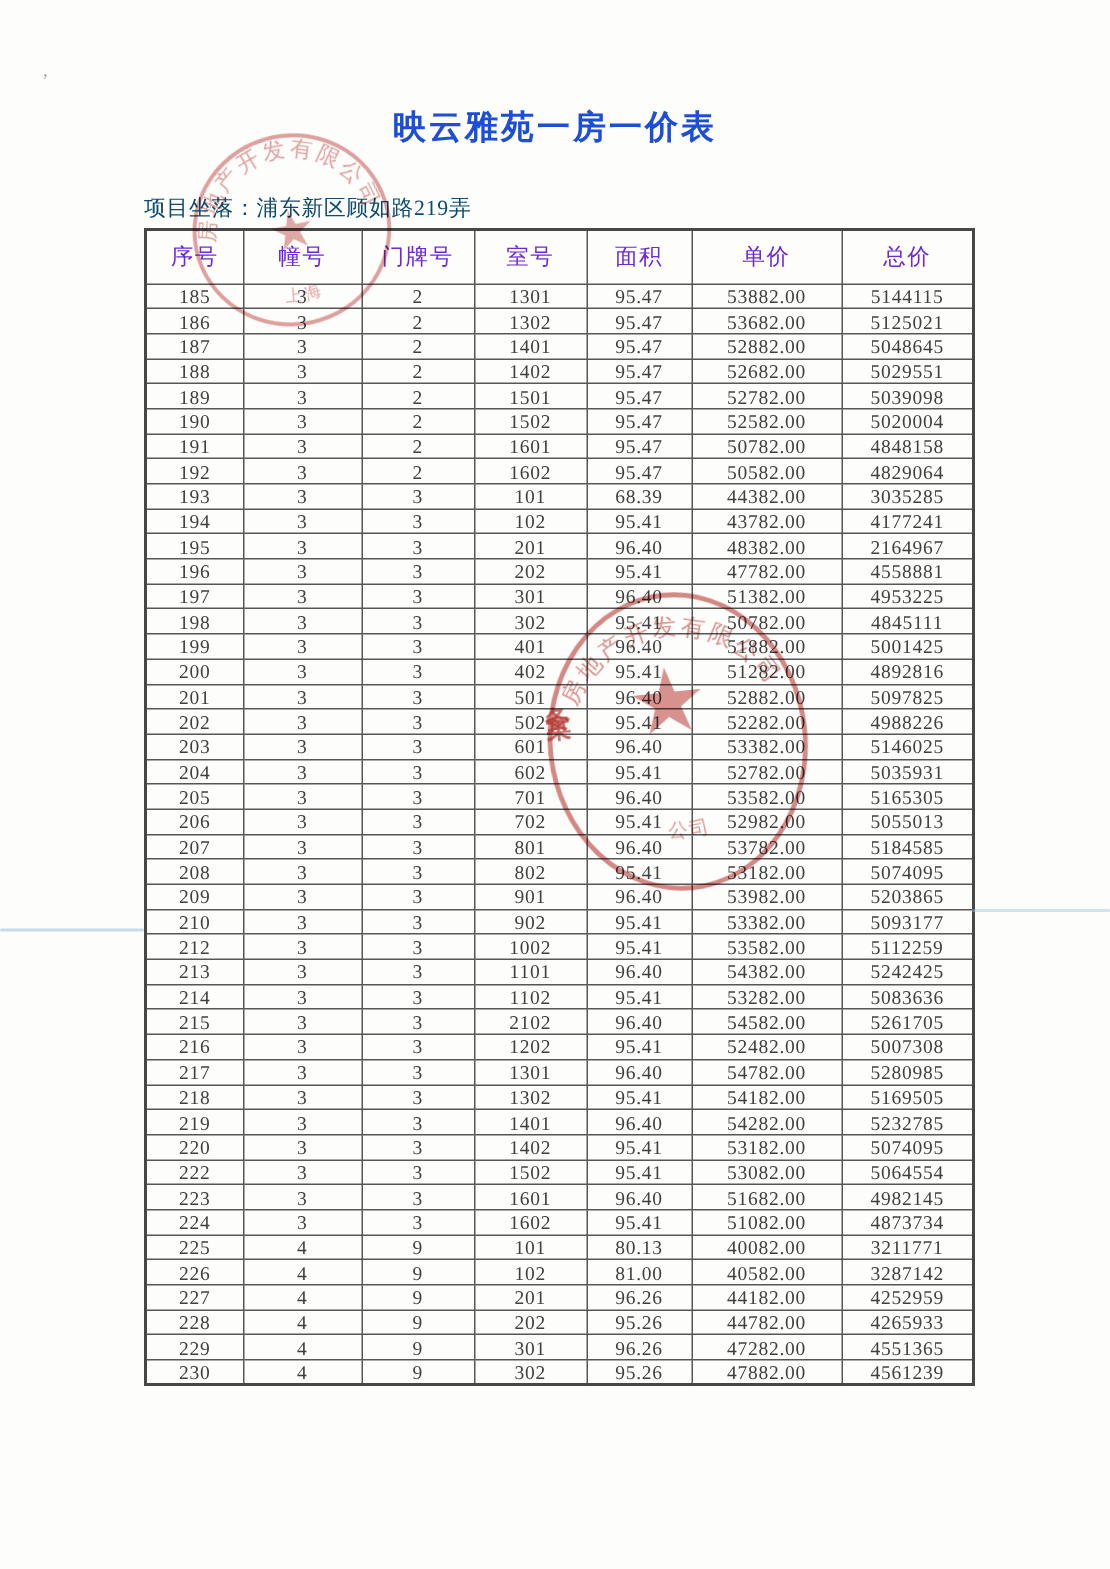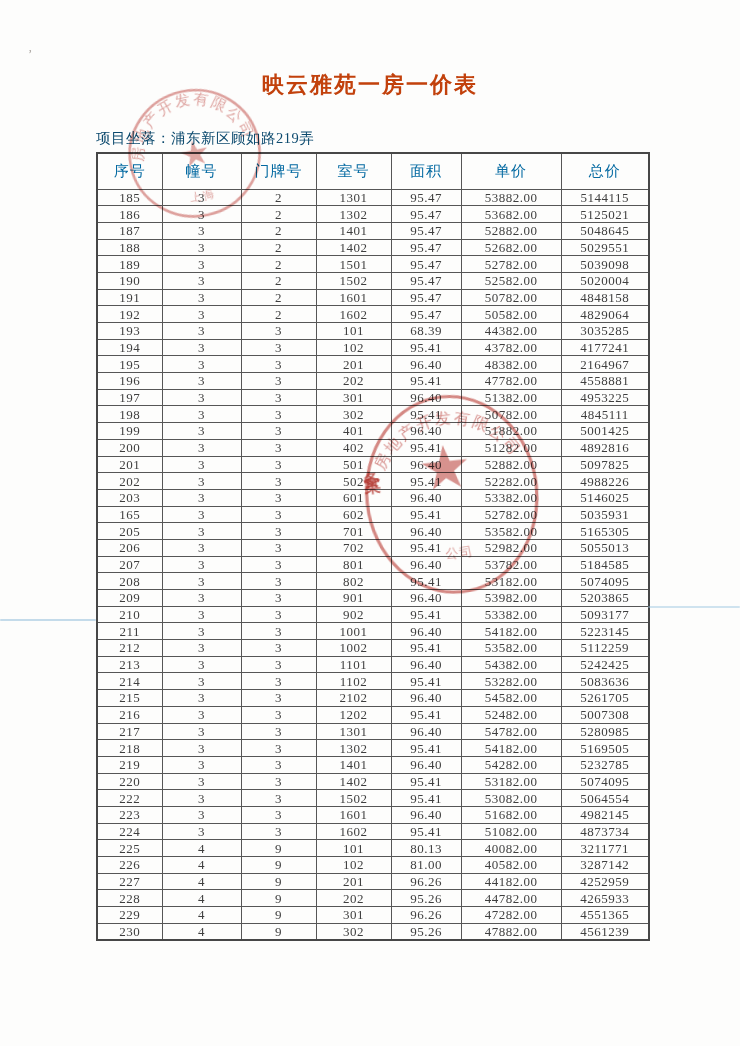--- a/index.html
+++ b/index.html
@@ -6,39 +6,39 @@
   body{
     width:740px;height:1046px;position:relative;overflow:hidden;
     background:#fdfdfc;
     font-family:"Liberation Serif","DejaVu Serif",serif;
   }
   .corner-mark{
     position:absolute;left:28px;top:46px;font-size:13px;color:#a9a4a0;
   }
   .doc-title{
     position:absolute;left:0;top:70px;width:740px;text-align:center;
-    font-size:22px;font-weight:700;color:#c2410c;letter-spacing:2px;
+    font-size:22px;font-weight:700;color:#1d4ed8;letter-spacing:2px;
   }
   .doc-location{
     position:absolute;left:96px;top:129px;
     font-size:14.5px;font-weight:400;color:#0c4a6e;letter-spacing:0.5px;
   }
   table.price{
     position:absolute;left:96px;top:152px;width:552px;
     border-collapse:collapse;table-layout:fixed;
     border:2px solid #474747;
   }
   table.price th, table.price td{
     border:1px solid #565656;
     padding:0;margin:0;text-align:center;vertical-align:middle;
     color:#3f3f3f;
     overflow:hidden;white-space:nowrap;
   }
   table.price thead tr{height:36px;}
-  table.price th{font-size:15px;font-weight:500;color:#0369a1;letter-spacing:1px;}
+  table.price th{font-size:15px;font-weight:500;color:#6d28d9;letter-spacing:1px;}
   table.price tbody tr{height:16.7px;}
   table.price td{font-size:13px;line-height:1;letter-spacing:0.5px;}
   
   .artifact-line{position:absolute;height:2px;border-radius:1px;}
   .artifact-left{left:0;top:619px;width:96px;background:rgba(140,185,215,0.5);}
   .artifact-right{left:648px;top:606px;width:92px;background:rgba(150,195,225,0.45);}
   
   .stamp{position:absolute;pointer-events:none;mix-blend-mode:multiply;filter:blur(0.3px);}
   .stamp-top{left:122px;top:82px;transform:rotate(-12deg);}
   .stamp-mid{left:360px;top:390px;transform:rotate(-6deg);}
@@ -239,21 +239,21 @@
       <tr>
         <td>203</td>
         <td>3</td>
         <td>3</td>
         <td>601</td>
         <td>96.40</td>
         <td>53382.00</td>
         <td>5146025</td>
       </tr>
       <tr>
-        <td>165</td>
+        <td>204</td>
         <td>3</td>
         <td>3</td>
         <td>602</td>
         <td>95.41</td>
         <td>52782.00</td>
         <td>5035931</td>
       </tr>
       <tr>
         <td>205</td>
         <td>3</td>
@@ -300,29 +300,20 @@
         <td>5203865</td>
       </tr>
       <tr>
         <td>210</td>
         <td>3</td>
         <td>3</td>
         <td>902</td>
         <td>95.41</td>
         <td>53382.00</td>
         <td>5093177</td>
-      </tr>
-      <tr>
-        <td>211</td>
-        <td>3</td>
-        <td>3</td>
-        <td>1001</td>
-        <td>96.40</td>
-        <td>54182.00</td>
-        <td>5223145</td>
       </tr>
       <tr>
         <td>212</td>
         <td>3</td>
         <td>3</td>
         <td>1002</td>
         <td>95.41</td>
         <td>53582.00</td>
         <td>5112259</td>
       </tr>

